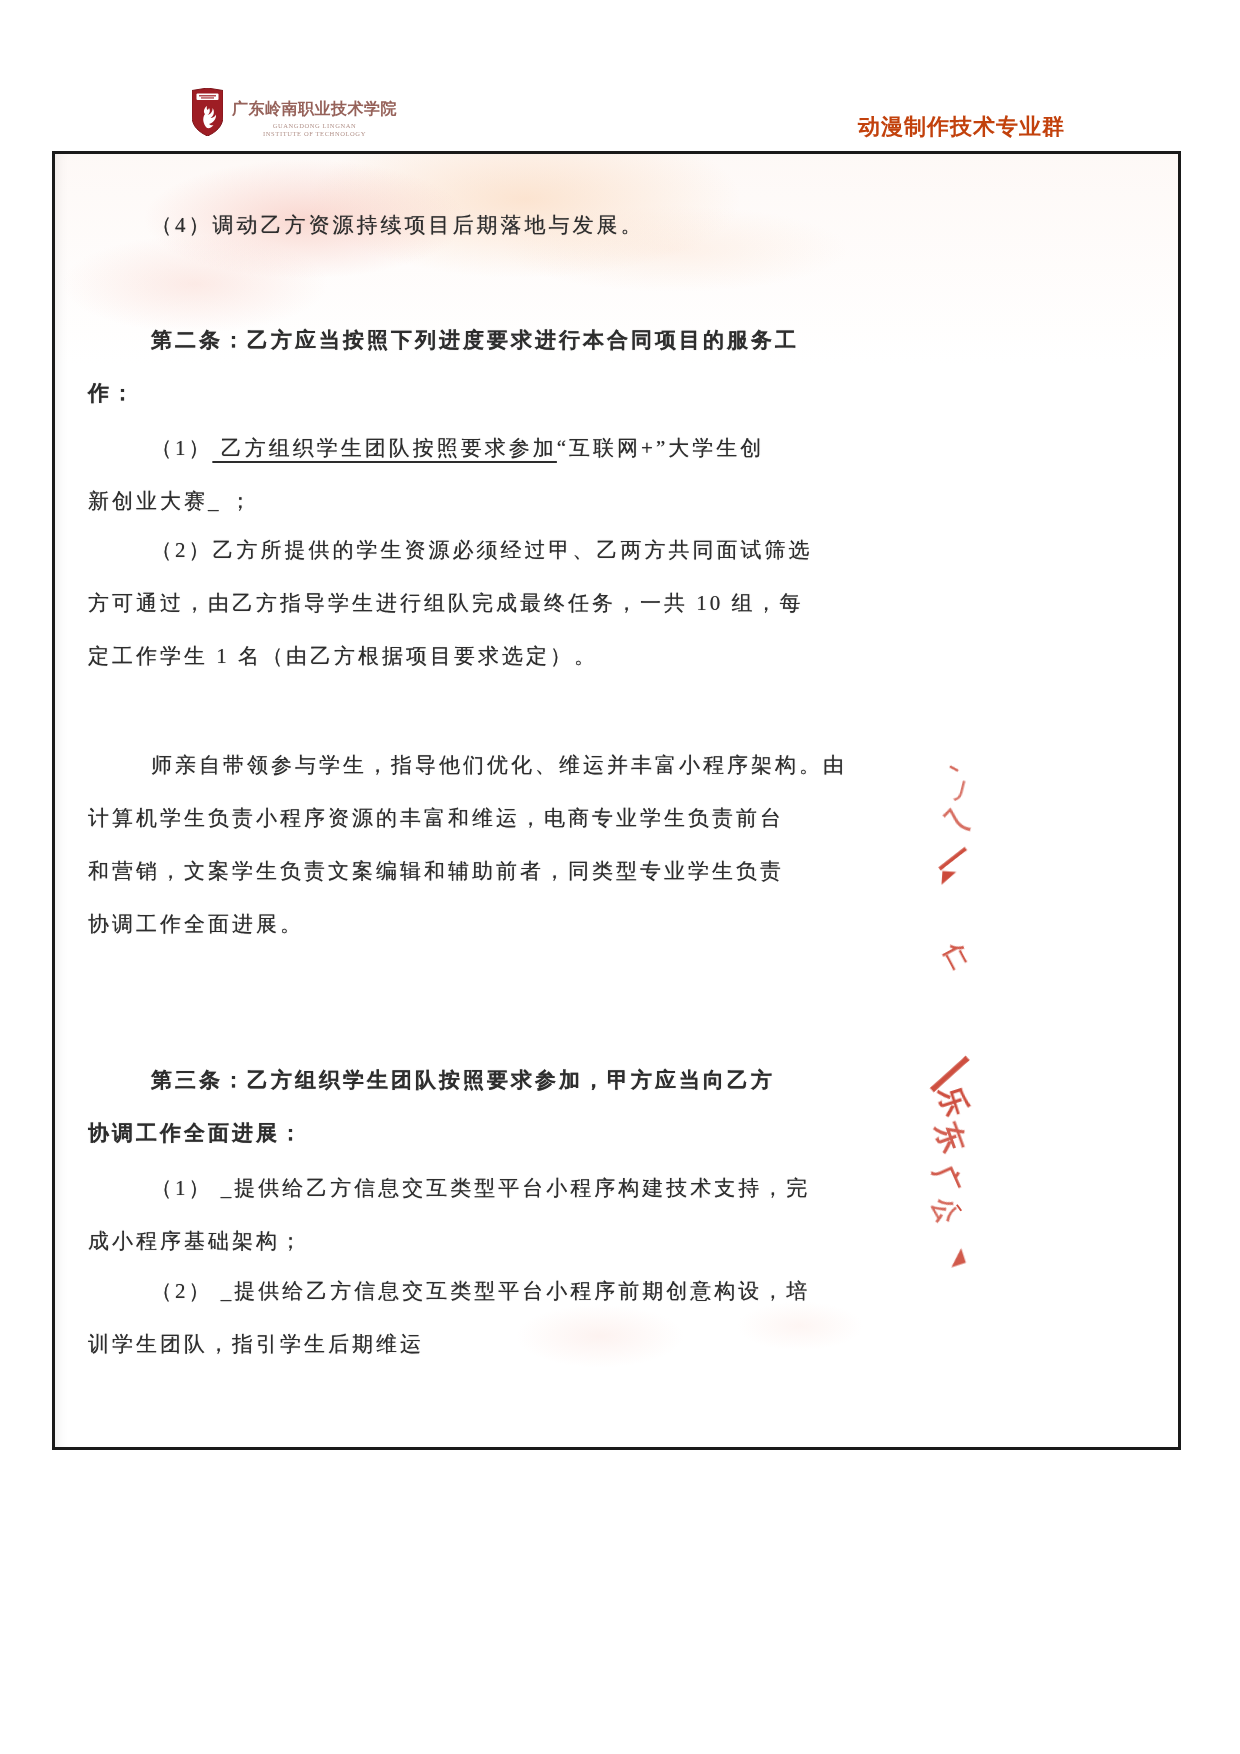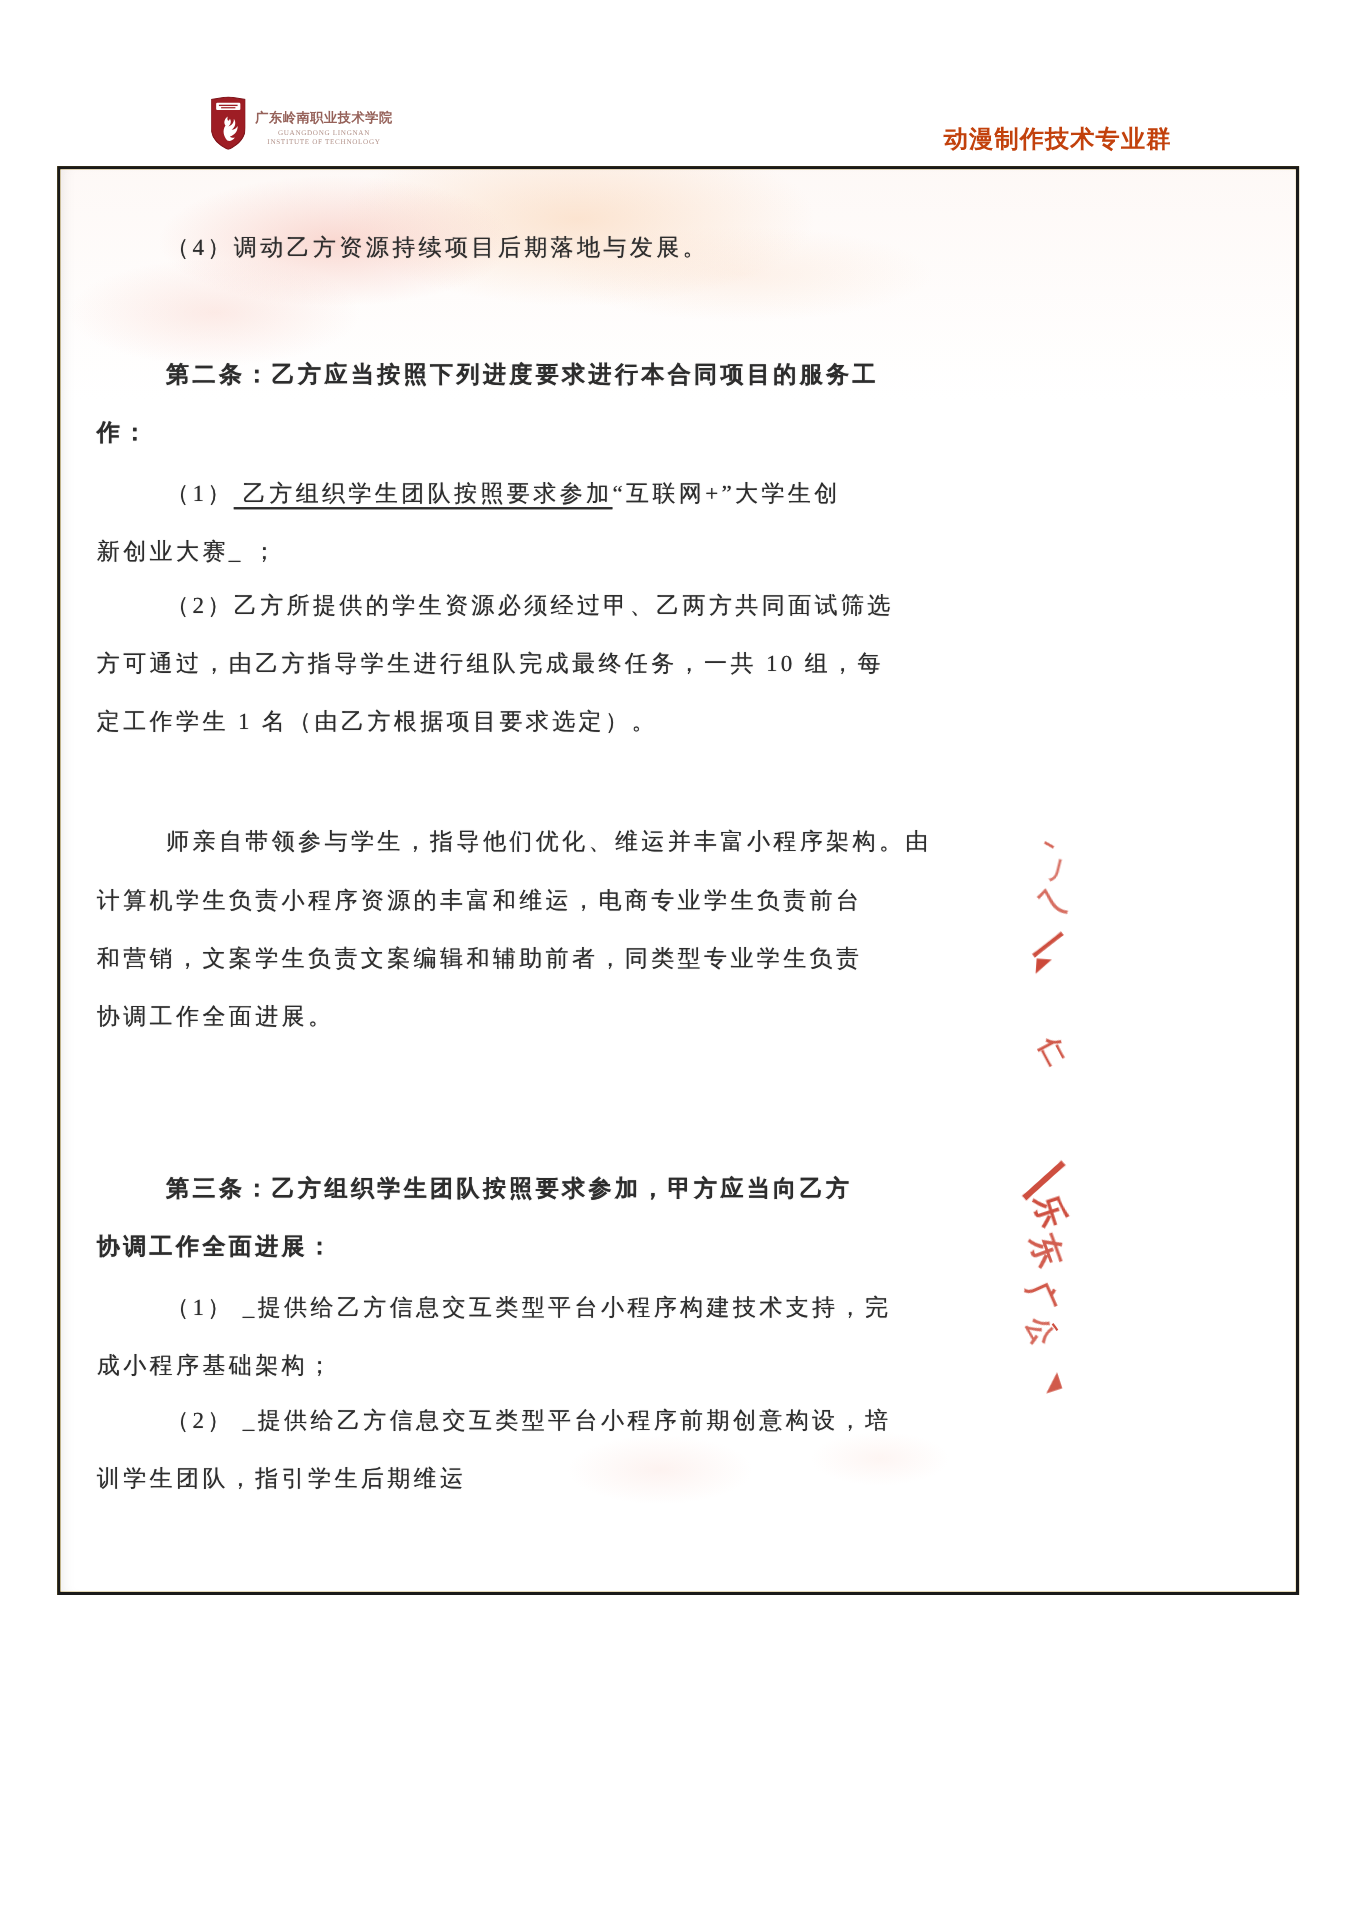--- a/index.html
+++ b/index.html
@@ -9,39 +9,39 @@
     background:#ffffff; overflow:hidden;
     font-family:"Liberation Serif","DejaVu Serif",serif;
   }
 
   
   .logo { position:absolute; left:192px; top:88px; display:flex; align-items:flex-start; }
   .logo-shield { width:31px; height:48px; display:block; }
   .logo-textblock { margin-left:9px; margin-top:11px; text-align:center; }
   .logo-cn {
     font-family:"Liberation Sans","DejaVu Sans",sans-serif;
-    font-size:12px; font-weight:700; letter-spacing:0.5px;
+    font-size:16px; font-weight:700; letter-spacing:0.5px;
     color:#96625a; white-space:nowrap;
   }
   .logo-en {
     font-family:"Liberation Serif","DejaVu Serif",serif;
     font-size:6.5px; letter-spacing:0.6px; color:#b2928a;
     line-height:8px; margin-top:2px; white-space:nowrap;
   }
   .page-title {
     position:absolute; left:858px; top:112px;
     font-family:"Liberation Sans","DejaVu Sans",sans-serif;
     font-size:22px; font-weight:700; color:#c2410c; letter-spacing:1px;
     white-space:nowrap;
   }
 
   
   .doc-frame {
     position:absolute; left:52px; top:151px; width:1129px; height:1299px;
-    border:3px solid #1a1a1a; background:#eab308;
+    border:3px solid #1a1a1a; background:#7dd3fc;
   }
   .scan {
     position:absolute; inset:0; overflow:hidden;
     background:
       radial-gradient(ellipse 230px 85px at 250px 65px,  rgba(246,188,176,0.55), rgba(246,188,176,0) 70%),
       radial-gradient(ellipse 300px 110px at 470px 45px, rgba(250,213,182,0.60), rgba(250,213,182,0) 72%),
       radial-gradient(ellipse 190px 70px at 140px 130px, rgba(248,204,194,0.38), rgba(248,204,194,0) 70%),
       radial-gradient(ellipse 240px 60px at 620px 95px,  rgba(251,224,205,0.40), rgba(251,224,205,0) 72%),
       radial-gradient(ellipse 120px 45px at 545px 1182px, rgba(248,214,206,0.30), rgba(248,214,206,0) 70%),
       radial-gradient(ellipse 90px 35px at 745px 1172px,  rgba(250,220,212,0.28), rgba(250,220,212,0) 70%),

